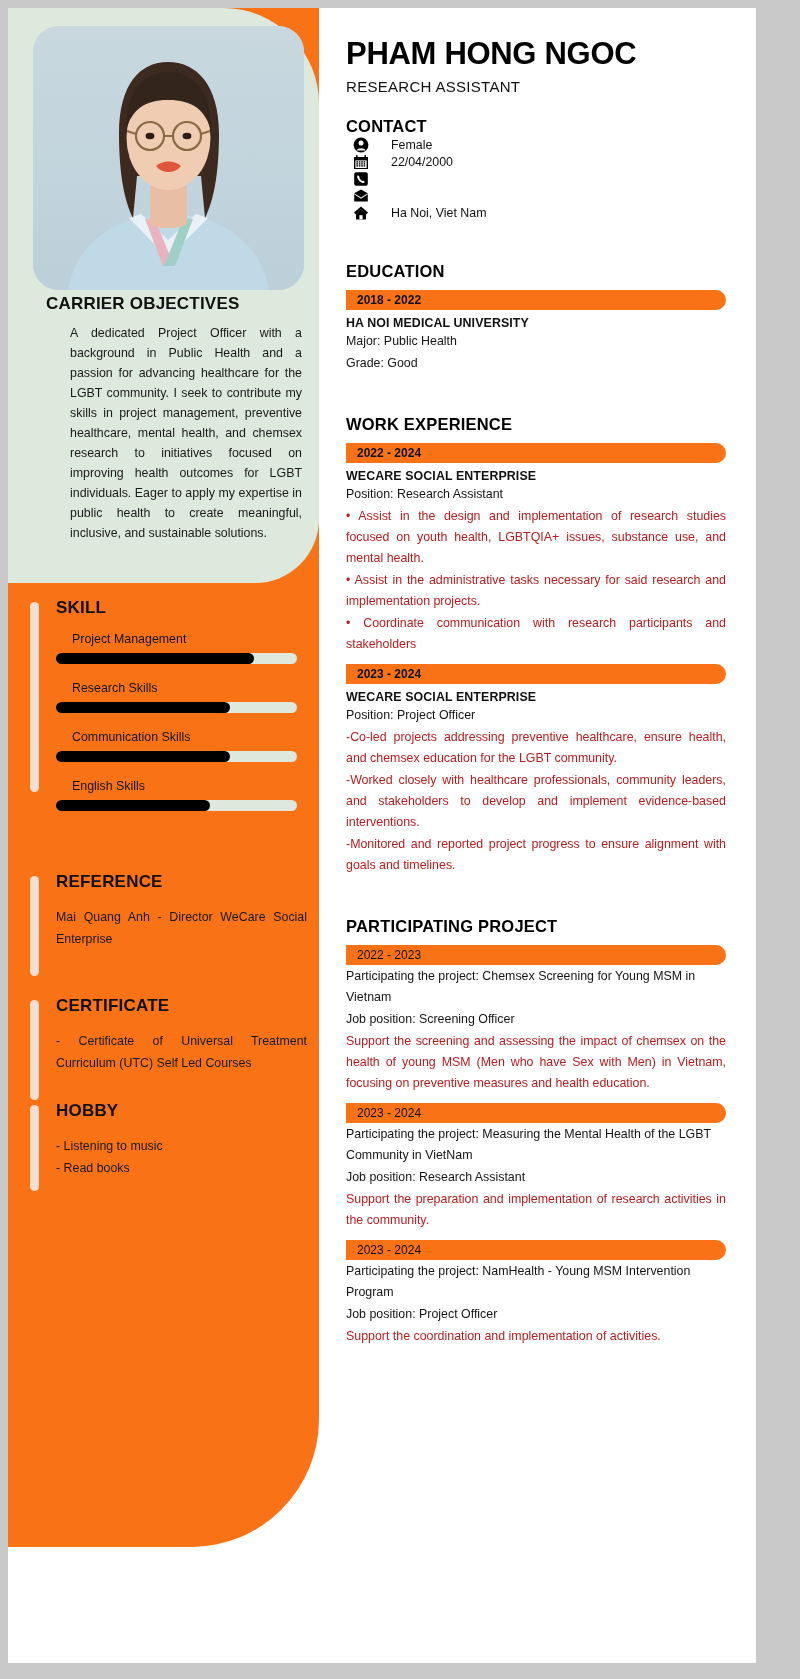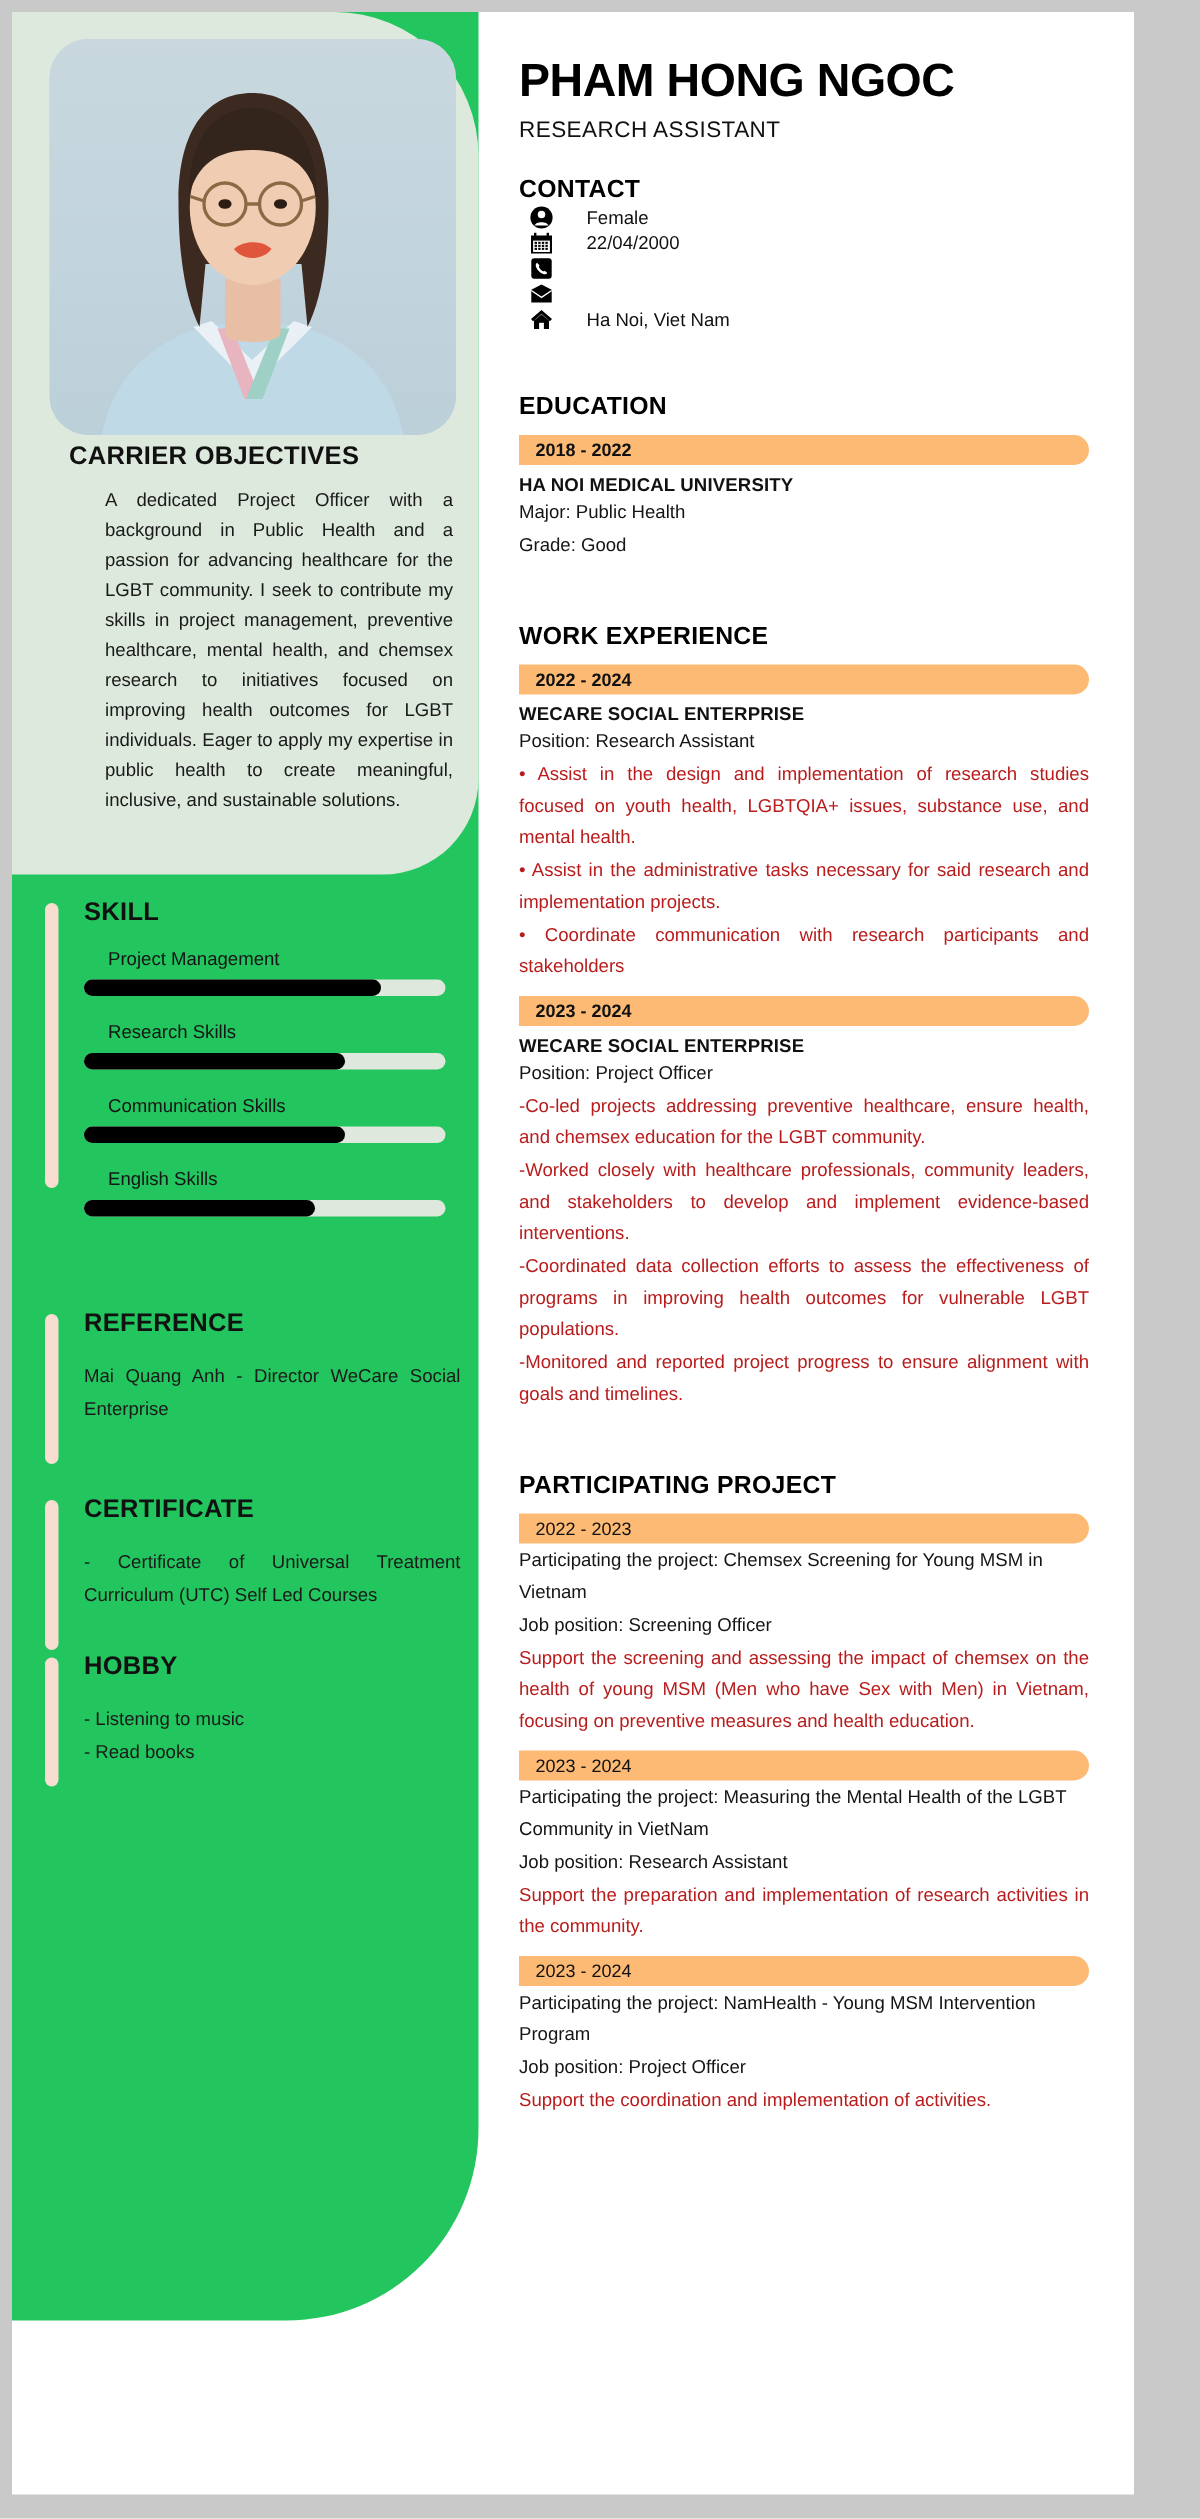--- a/index.html
+++ b/index.html
@@ -13,21 +13,21 @@
     position:absolute;left:8px;top:8px;
     width:748px;height:1655px;
     background:#ffffff;
     overflow:hidden;
   }
 
   
   .sidebar{
     position:absolute;left:0;top:0;
     width:311px;height:1539px;
-    background:#22c55e;
+    background:#f97316;
     border-bottom-right-radius:128px;
   }
   .greenpanel{
     position:absolute;left:0;top:0;
     width:311px;height:575px;
     background:#dde9dc;
     border-top-right-radius:96px;
     border-bottom-right-radius:64px;
   }
   .photo{
@@ -91,21 +91,21 @@
   .contact-ico{
     width:17px;height:17px;margin-left:6px;margin-right:22px;
     display:flex;align-items:center;justify-content:center;flex:none;
   }
   .contact-ico svg{display:block;}
   .contact-val{font-size:12.4px;color:#111;}
 
   .blk{margin-top:41px;}
   .chip{
     margin-top:9px;height:20px;line-height:20px;
-    background:#fdba74;border-radius:0 10px 10px 0;
+    background:#f97316;border-radius:0 10px 10px 0;
     font-size:12px;color:#111;padding-left:11px;
   }
   .chip.bold{font-weight:bold;}
   .org{
     font-size:12.4px;font-weight:bold;color:#111;
     margin:6px 0 0 0;letter-spacing:.1px;
   }
   .line{font-size:12.4px;line-height:21px;color:#151515;margin:1px 0 0 0;}
   .just{
     font-size:12.4px;line-height:21px;color:#b91c1c;margin:1px 0 0 0;
@@ -316,21 +316,20 @@
         <p class="just">• Assist in the administrative tasks necessary for said research and implementation projects.</p>
         <p class="just">• Coordinate communication with research participants and stakeholders</p>
       </div>
 
       <div style="margin-top:9px;">
         <div class="chip bold">2023 - 2024</div>
         <p class="org">WECARE SOCIAL ENTERPRISE</p>
         <p class="line">Position: Project Officer</p>
         <p class="just">-Co-led projects addressing preventive healthcare, ensure health, and chemsex education for the LGBT community.</p>
         <p class="just">-Worked closely with healthcare professionals, community leaders, and stakeholders to develop and implement evidence-based interventions.</p>
-        <p class="just">-Coordinated data collection efforts to assess the effectiveness of programs in improving health outcomes for vulnerable LGBT populations.</p>
         <p class="just">-Monitored and reported project progress to ensure alignment with goals and timelines.</p>
       </div>
     </div>
 
     <div class="blk">
       <h2 class="main-h">PARTICIPATING PROJECT</h2>
 
       <div>
         <div class="chip">2022 - 2023</div>
         <p class="line">Participating the project: Chemsex Screening for Young MSM in Vietnam</p>

